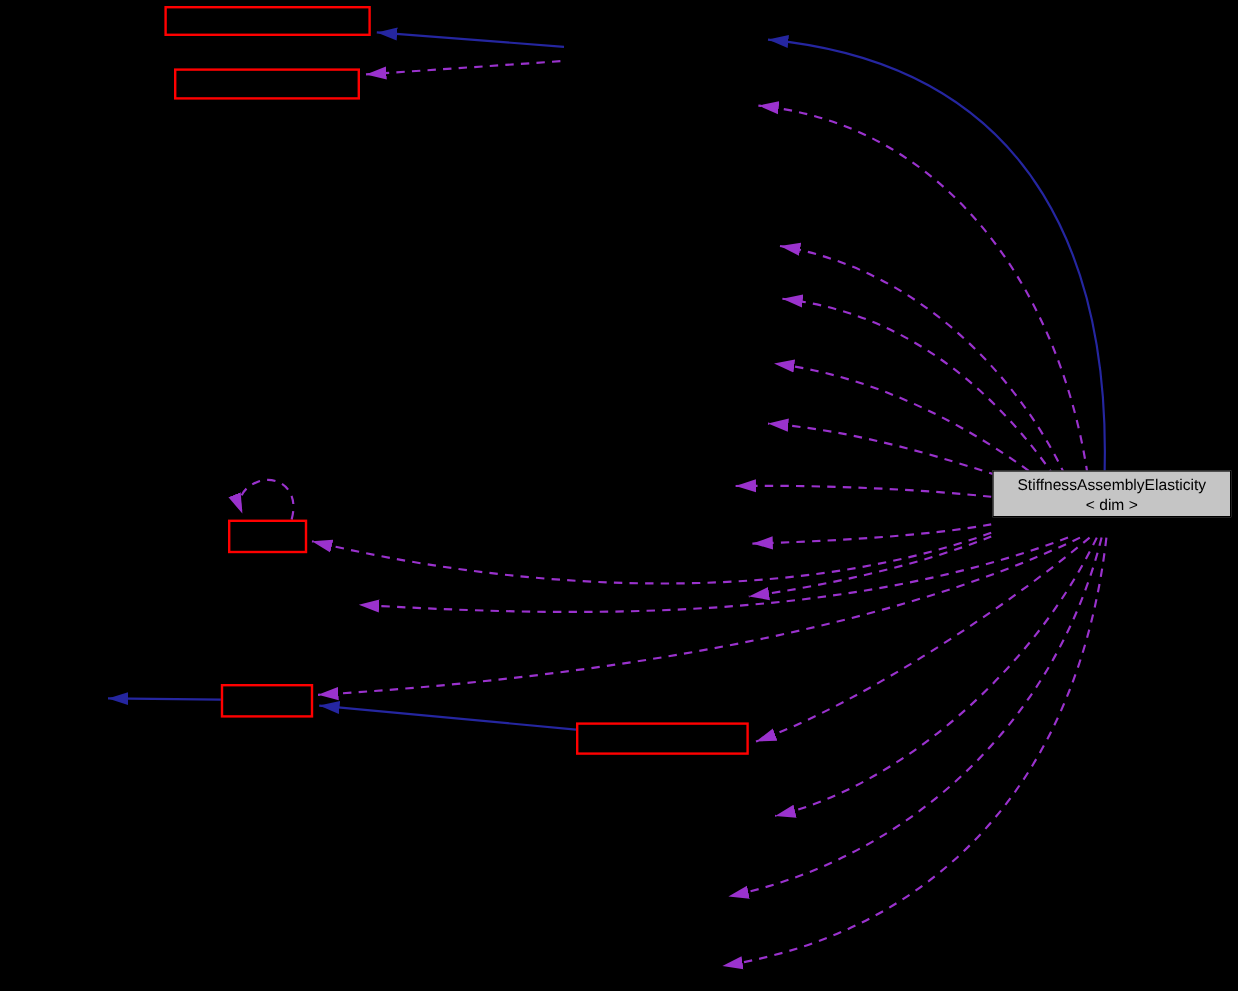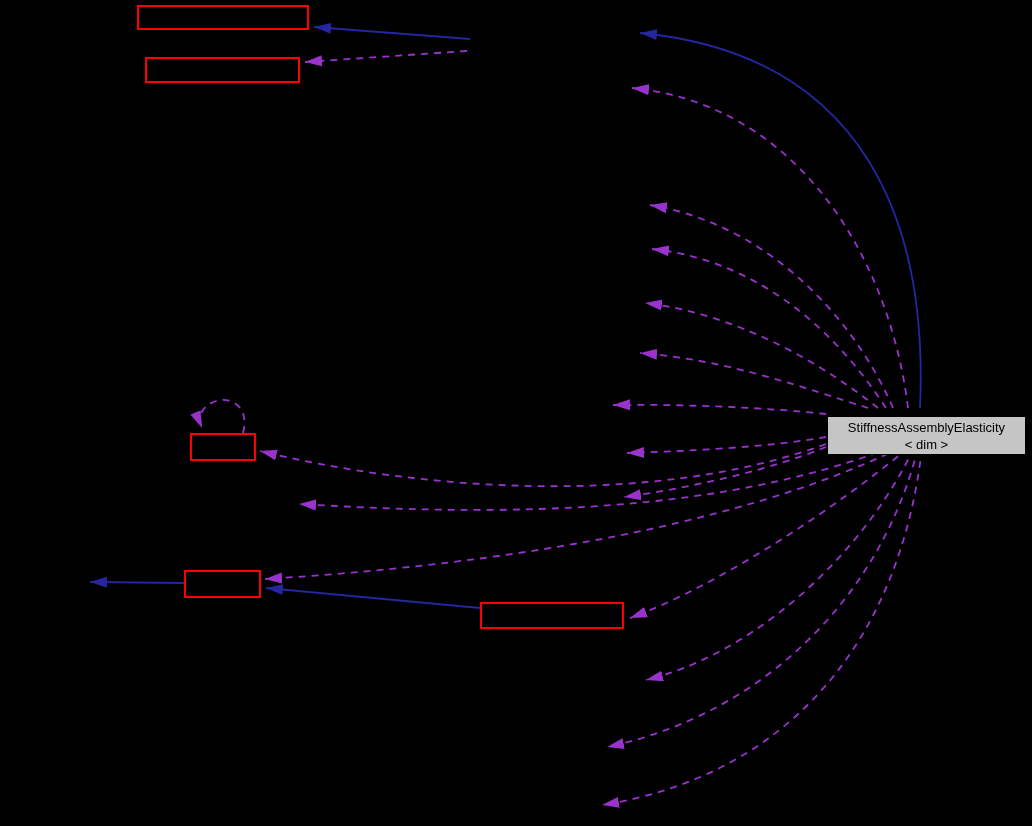--- a/index.html
+++ b/index.html
@@ -63,21 +63,21 @@
       <path d="M 900 448 C 730 530 480 566 265 579" class="edge purple dashed" marker-end="url(#arrow-purple)"></path>
       <path d="M 908 448 C 840 505 720 585 630 618" class="edge purple dashed" marker-end="url(#arrow-purple)"></path>
       <path d="M 914 448 C 860 560 750 655 646 680" class="edge purple dashed" marker-end="url(#arrow-purple)"></path>
       <path d="M 918 448 C 880 600 760 715 607 747" class="edge purple dashed" marker-end="url(#arrow-purple)"></path>
       <path d="M 922 448 C 900 640 790 775 602 805" class="edge purple dashed" marker-end="url(#arrow-purple)"></path>
       <path d="M 243 433 C 250 408 232 396 216 401 C 202 406 197 416 202 428" class="edge purple dashed" marker-end="url(#arrow-purple)"></path>
       <path d="M 480 608 L 266 588" class="edge blue" marker-end="url(#arrow-blue)"></path>
       <path d="M 184 583 L 90 582" class="edge blue" marker-end="url(#arrow-blue)"></path>
     </svg>
 
-  <div class="main-node" style="left: 827px; top: 416px; width: 199px; height: 39px; background: rgb(197, 197, 197); border-color: rgb(0, 0, 0); color: rgb(0, 0, 0);">
+  <div class="main-node" style="left: 827px; top: 392px; width: 199px; height: 39px; background: rgb(197, 197, 197); border-color: rgb(0, 0, 0); color: rgb(0, 0, 0);">
     <div>StiffnessAssemblyElasticity</div>
     <div>&lt; dim &gt;</div>
   </div>
 
 <div class="red-box" style="left: 137px; top: 5px; width: 172px; height: 25px; border-color: rgb(255, 0, 0);"></div>
     <div class="red-box" style="left: 145px; top: 57px; width: 155px; height: 26px; border-color: rgb(255, 0, 0);"></div>
     <div class="red-box" style="left: 190px; top: 433px; width: 66px; height: 28px; border-color: rgb(255, 0, 0);"></div>
     <div class="red-box" style="left: 184px; top: 570px; width: 77px; height: 28px; border-color: rgb(255, 0, 0);"></div>
     <div class="red-box" style="left: 480px; top: 602px; width: 144px; height: 27px; border-color: rgb(255, 0, 0);"></div>
   </div>

